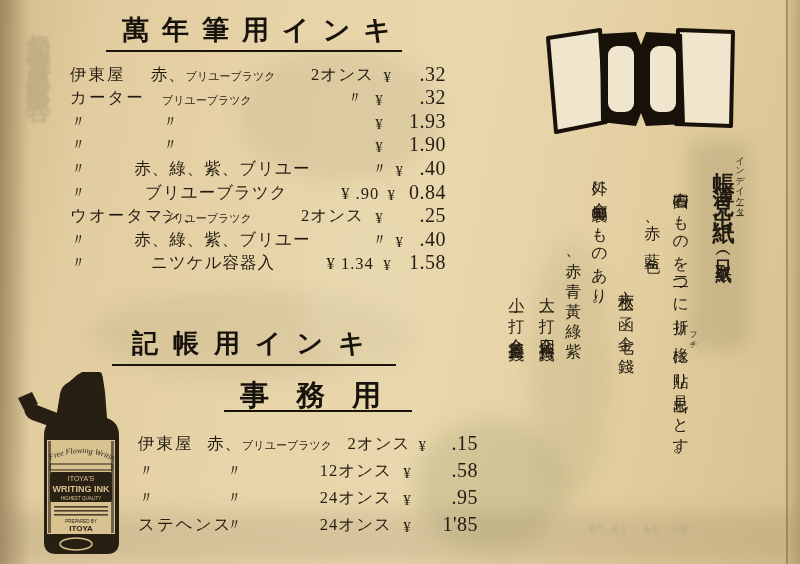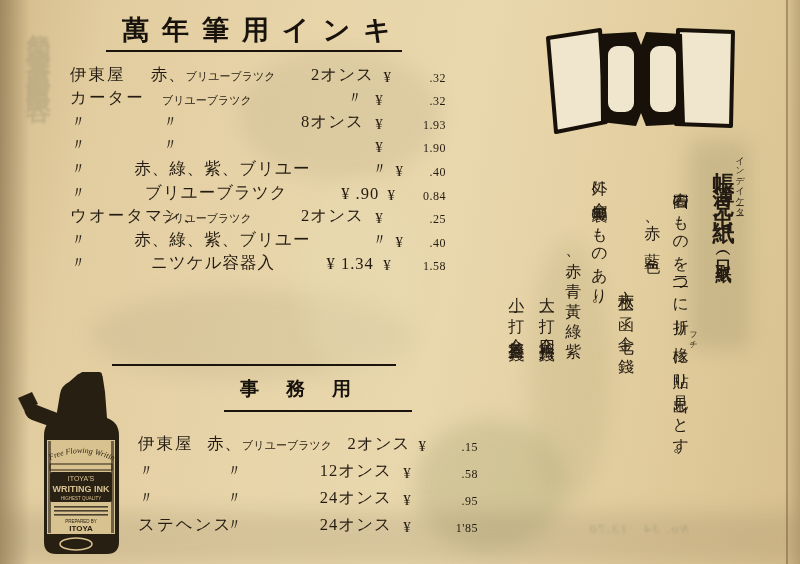--- a/index.html
+++ b/index.html
@@ -27,37 +27,37 @@
   .ghost-bottom{position:absolute;left:588px;top:520px;font-size:13px;font-style:italic;color:#8f8f6d;
     opacity:.5;filter:blur(.8px);transform:scaleX(-1);letter-spacing:2px;}
 
   
   .h-title{position:absolute;font-family:"Liberation Sans","DejaVu Sans",sans-serif;font-weight:700;color:#17120b;}
   .t1{left:122px;top:12px;font-size:27px;letter-spacing:13px;}
   .rule{position:absolute;background:#1a140c;height:2px;}
   .r1{left:106px;top:50px;width:296px;}
   .t2{left:132px;top:326px;font-size:26px;letter-spacing:15px;}
   .r2{left:112px;top:364px;width:284px;}
-  .t3{left:240px;top:376px;font-size:19px;letter-spacing:27px;}
+  .t3{left:240px;top:376px;font-size:29px;letter-spacing:27px;}
   .r3{left:224px;top:410px;width:188px;}
 
   .rows{position:absolute;}
   .rows1{left:70px;top:62px;width:376px;}
   .rows2{left:138px;top:428px;width:340px;}
   .t-row{display:flex;align-items:flex-end;color:#241c12;font-family:Liberation Serif, serif;}
   .rows1 .t-row{height:23.6px;font-size:16.5px;}
   .rows2 .t-row{height:27px;font-size:16.5px;}
   .c-brand{width:92px;letter-spacing:2px;white-space:nowrap;}
   .rows2 .c-brand{width:88px;}
   .c-desc{flex:1;letter-spacing:1px;white-space:nowrap;}
   .desc-s{font-size:11px;letter-spacing:0;}
   .c-size{width:112px;text-align:right;letter-spacing:1px;white-space:nowrap;}
   .rows2 .c-size{width:100px;}
   .c-yen{width:30px;text-align:center;font-size:15px;}
-  .c-price{width:52px;text-align:right;font-size:12px;letter-spacing:.5px;}
+  .c-price{width:52px;text-align:right;font-size:20px;letter-spacing:.5px;}
   .rows2 .c-price{width:56px;margin-top:20px;}
 
   
   .v-block{position:absolute;right:55px;top:150px;height:408px;writing-mode:vertical-rl;
     text-orientation:upright;color:#241c12;}
   .v-col{margin-left:10px;font-size:16px;line-height:1.15;letter-spacing:2px;}
   .v-heading{margin-left:14px;font-size:22px;font-weight:700;letter-spacing:3px;
     font-family:"Liberation Sans","DejaVu Sans",sans-serif;}
   .v-heading rt{font-size:9px;letter-spacing:0;font-weight:400;}
   .v-paren{display:inline-block;margin-top:10px;font-size:16px;font-weight:600;}
@@ -105,21 +105,20 @@
       <div class="t-row">
         <span class="c-brand">カーター</span>
         <span class="c-desc"><span class="desc-n"></span><span class="desc-s">ブリユーブラツク</span></span>
         <span class="c-size">〃</span>
         <span class="c-yen">¥</span>
         <span class="c-price">.32</span>
       </div>
       <div class="t-row">
         <span class="c-brand">〃</span>
         <span class="c-desc"><span class="desc-n">〃</span><span class="desc-s"></span></span>
-        <span class="c-size">8オンス</span>
         <span class="c-yen">¥</span>
         <span class="c-price">1.93</span>
       </div>
       <div class="t-row">
         <span class="c-brand">〃</span>
         <span class="c-desc"><span class="desc-n">〃</span><span class="desc-s"></span></span>
         <span class="c-yen">¥</span>
         <span class="c-price">1.90</span>
       </div>
       <div class="t-row">
@@ -152,20 +151,21 @@
       </div>
       <div class="t-row">
         <span class="c-brand">〃</span>
         <span class="c-desc"><span class="desc-n">ニツケル容器入</span><span class="desc-s"></span></span>
         <span class="c-size">¥ 1.34</span>
         <span class="c-yen">¥</span>
         <span class="c-price">1.58</span>
       </div>
     </div>
 
+  <div class="h-title t2">記帳用インキ</div>
   <div class="rule r2"></div>
   <div class="h-title t3">事務用</div>
   <div class="rule r3"></div>
   <div class="rows rows2">
       <div class="t-row">
         <span class="c-brand">伊東屋</span>
         <span class="c-desc"><span class="desc-n">赤、</span><span class="desc-s">ブリユーブラツク</span></span>
         <span class="c-size">2オンス</span>
         <span class="c-yen">¥</span>
         <span class="c-price">.15</span>

